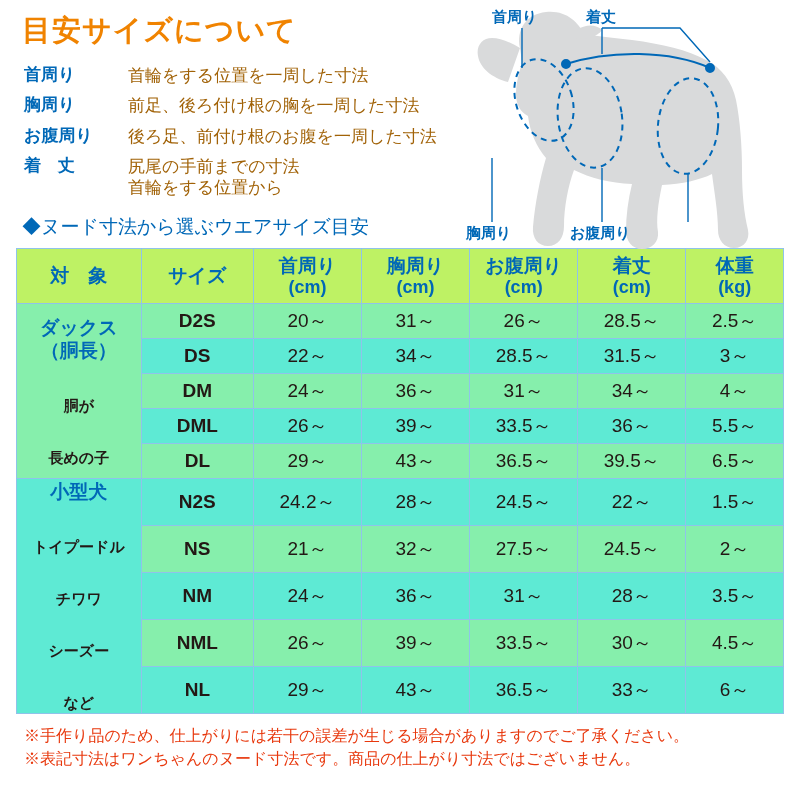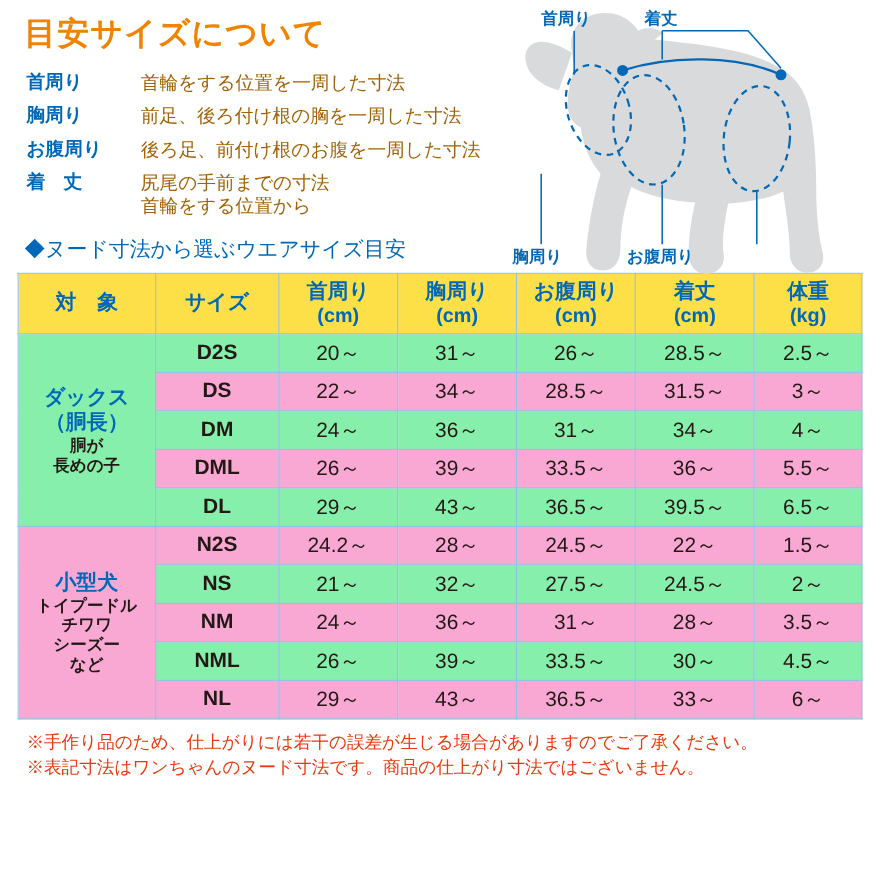--- a/index.html
+++ b/index.html
@@ -86,21 +86,21 @@
   }
   table.size-table th,
   table.size-table td {
     border: 1px solid #8FC3EA;
     text-align: center;
     vertical-align: middle;
     font-size: 19px;
     padding: 1px 2px;
   }
   table.size-table thead th {
-    background: #fde047;
+    background: #bef264;
     color: #0068B7;
     font-weight: bold;
     font-size: 19px;
     height: 52px;
     line-height: 1.15;
     border: 1px solid #8FC3EA;
   }
   .th-sub { font-size: 18px; display: block; }
   .col-target { width: 120px; }
   .col-size { width: 108px; }
@@ -112,39 +112,40 @@
     font-weight: bold;
     font-size: 21px;
     line-height: 1.25;
   }
   td.target-cell .small {
     display: block;
     font-size: 15px;
     color: #231815;
     font-weight: bold;
     line-height: 1.2;
+    margin-top: 34px;
   }
   td.target-cell .sub2 {
     display: block;
     font-size: 19px;
     color: #0068B7;
     font-weight: bold;
     line-height: 1.2;
   }
   td.size-cell {
     font-weight: bold;
     font-size: 22px;
     color: #231815;
   }
   td.val {
     font-size: 19px;
     color: #231815;
   }
   tbody tr { height: 35px; }
-  tbody tr.zebra td { background: #f9a8d4; }
+  tbody tr.zebra td { background: #5eead4; }
   tbody tr.plain td { background: #86efac; }
 
   
   .notes {
     margin: 10px 0 0 8px;
   }
   .note {
     color: #E8380D;
     font-size: 16px;
     line-height: 1.45;

